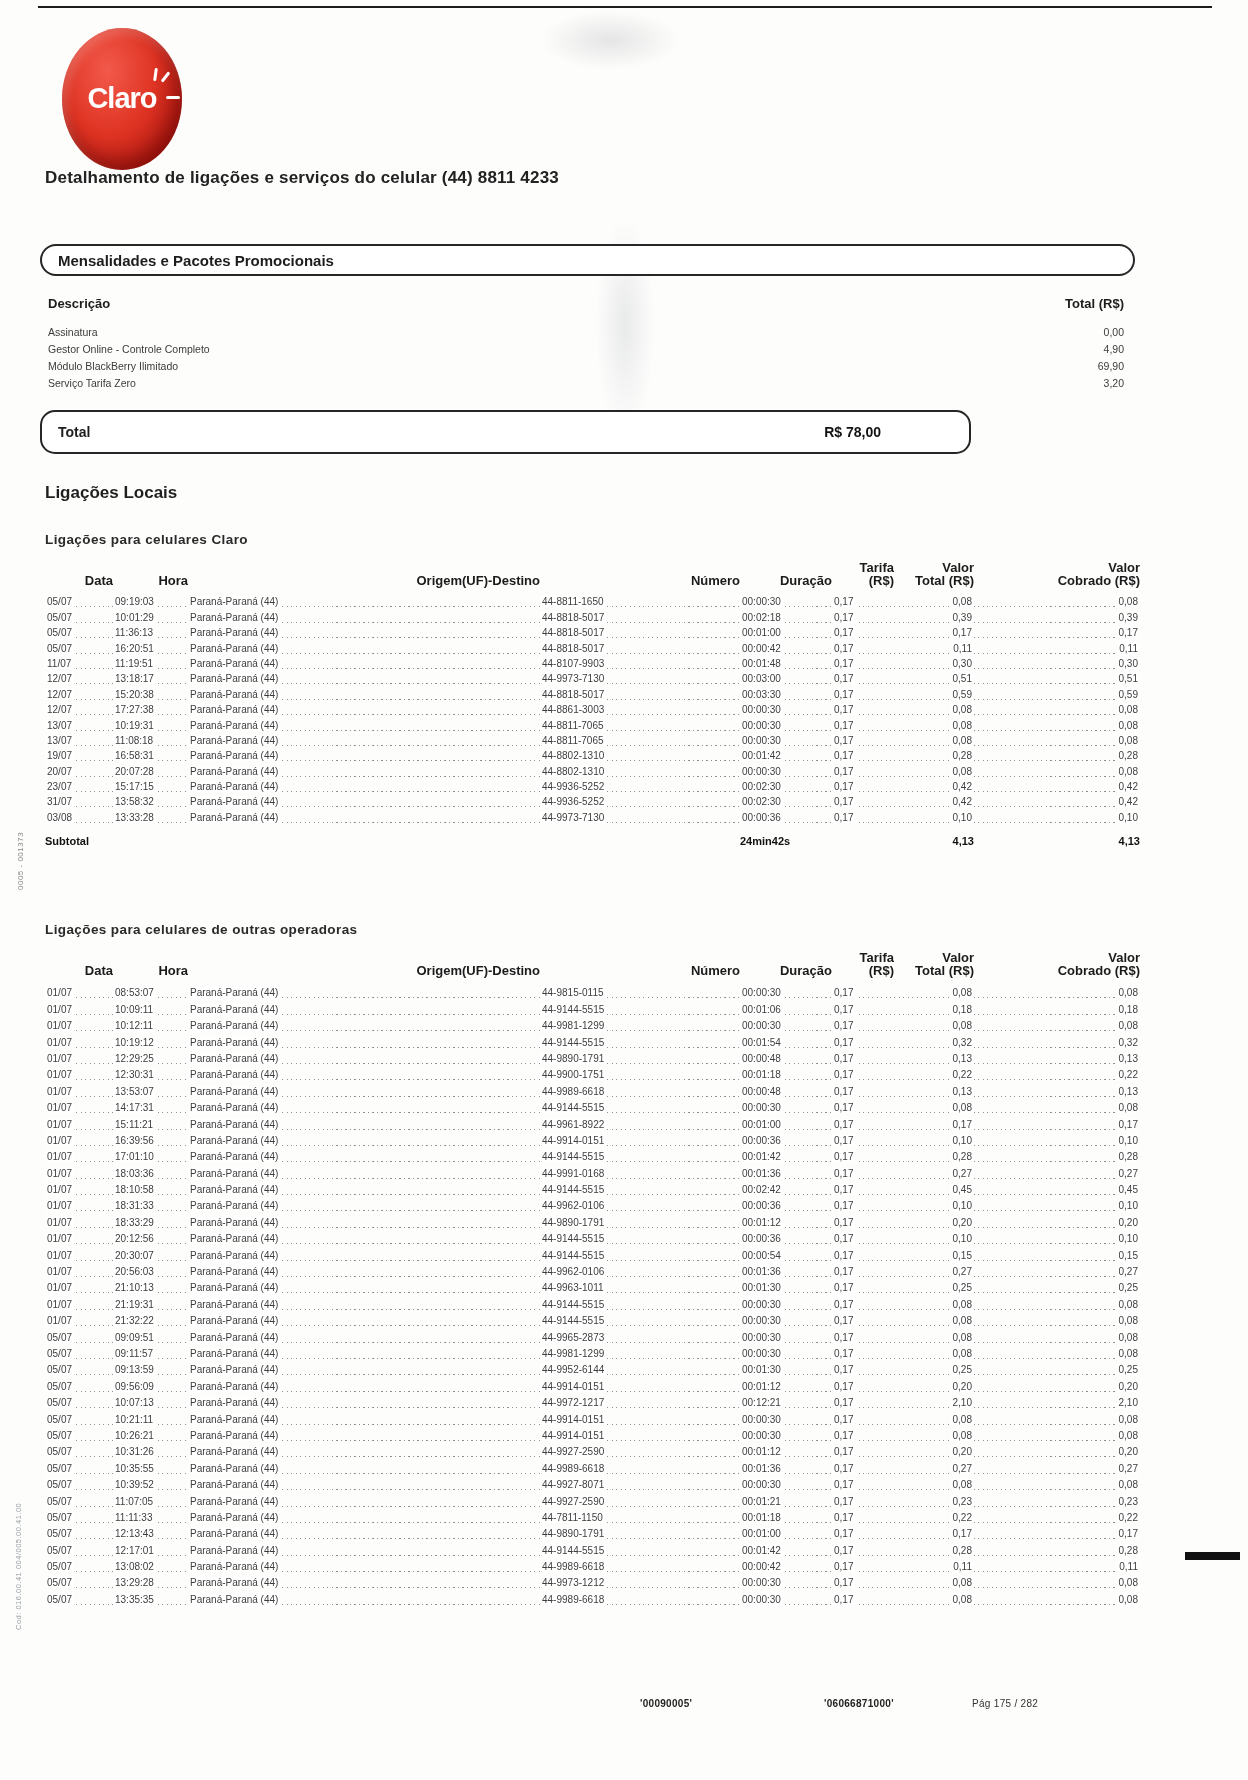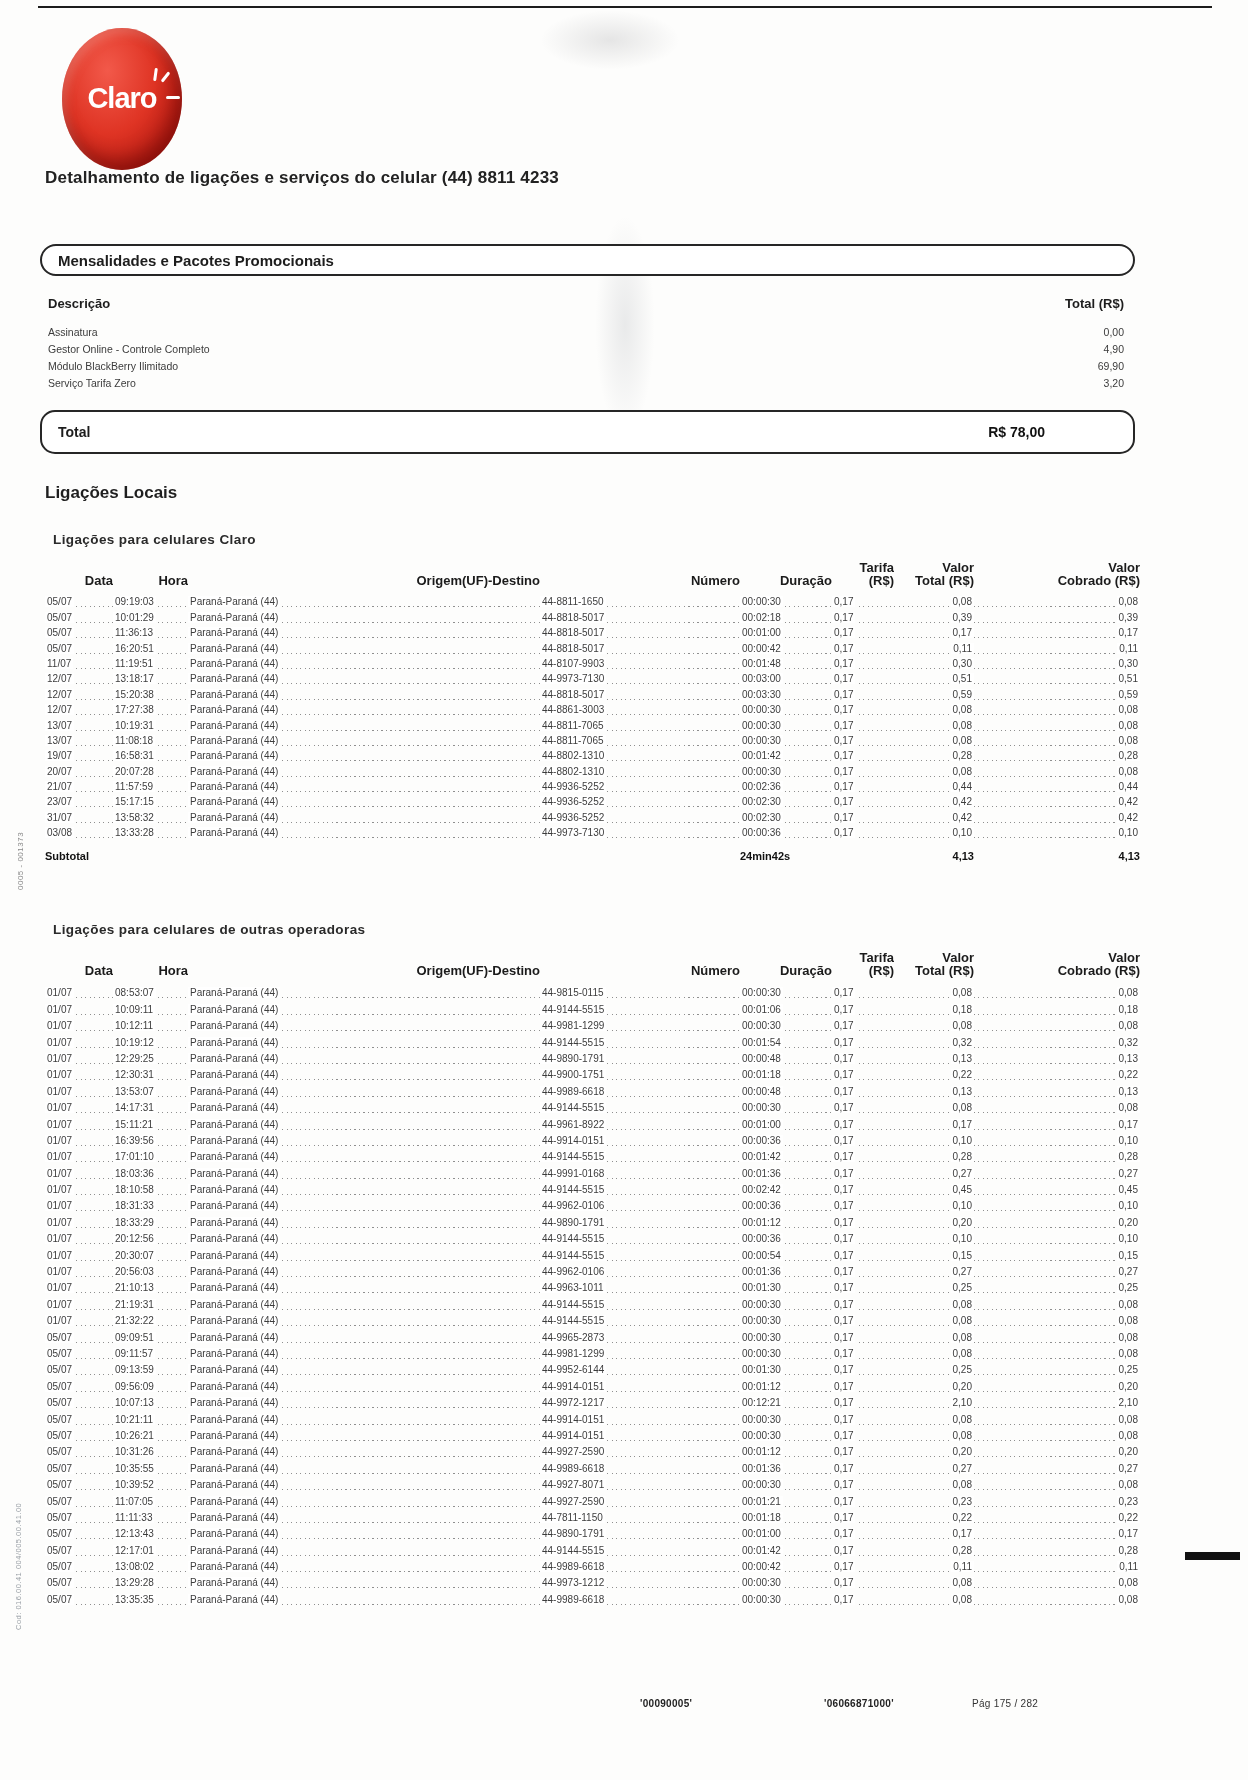--- a/index.html
+++ b/index.html
@@ -23,28 +23,28 @@
   
   #pill{left:40px;top:244px;width:1095px;height:32px;border:2px solid #262626;border-radius:17px;
         box-sizing:border-box;background:#fff;}
   #pill span{display:block;padding:6px 0 0 16px;font-size:15px;font-weight:bold;color:#1d1d1d;}
   
   #mhead{left:48px;top:296px;width:1076px;display:flex;justify-content:space-between;
          font-size:13px;font-weight:bold;color:#1d1d1d;}
   #mitems{left:48px;top:324px;width:1076px;font-size:10.5px;color:#3c3c3c;}
   .monthly-row{display:flex;justify-content:space-between;line-height:17px;}
   
-  #totalbox{left:40px;top:410px;width:1095px;height:44px;border:2px solid #262626;border-radius:15px;
+  #totalbox{left:40px;top:410px;width:931px;height:44px;border:2px solid #262626;border-radius:15px;
         box-sizing:border-box;display:flex;align-items:center;justify-content:space-between;
         padding:0 88px 0 16px;background:#fff;}
   #totalbox .lbl{font-size:14px;font-weight:bold;color:#1d1d1d;}
   #totalbox .val{font-size:14px;font-weight:bold;color:#111;}
   
   #h-locais{left:45px;top:483px;font-size:17px;font-weight:bold;color:#1f1f1f;}
-  .sub-title{font-size:13.5px;font-weight:bold;color:#2a2a2a;letter-spacing:.4px;margin:0 0 14px 8px;}
+  .sub-title{font-size:13.5px;font-weight:bold;color:#2a2a2a;letter-spacing:.4px;margin:0 0 14px 0;}
   #sec1{left:45px;top:532px;width:1100px;}
   #sec2{left:45px;top:922px;width:1100px;}
   
   table.calls{border-collapse:collapse;table-layout:fixed;width:1095px;font-size:10px;color:#3d3d3d;}
   table.calls thead td{font-weight:bold;color:#1b1b1b;font-size:13px;vertical-align:bottom;
         padding:0 0 5px 0;line-height:13px;text-align:right;}
   table.calls td{white-space:nowrap;overflow:hidden;vertical-align:bottom;padding:0;}
   table.calls tbody tr.call-row td{
         background:repeating-linear-gradient(90deg,#8f8f8f 0 1px,transparent 1px 4.5px) 0 100%/100% 1px no-repeat;}
   #sec1 tbody tr.call-row td{height:15.4px;}
@@ -279,30 +279,20 @@
           <td><span class="v">20/07</span></td>
           <td><span class="v">20:07:28</span></td>
           <td><span class="v">Paraná-Paraná (44)</span></td>
           <td><span class="v">44-8802-1310</span></td>
           <td><span class="v">00:00:30</span></td>
           <td><span class="v">0,17</span></td>
           <td class="right"><span class="v">0,08</span></td>
           <td class="right"><span class="v">0,08</span></td>
         </tr>
         <tr class="call-row">
-          <td><span class="v">21/07</span></td>
-          <td><span class="v">11:57:59</span></td>
-          <td><span class="v">Paraná-Paraná (44)</span></td>
-          <td><span class="v">44-9936-5252</span></td>
-          <td><span class="v">00:02:36</span></td>
-          <td><span class="v">0,17</span></td>
-          <td class="right"><span class="v">0,44</span></td>
-          <td class="right"><span class="v">0,44</span></td>
-        </tr>
-        <tr class="call-row">
           <td><span class="v">23/07</span></td>
           <td><span class="v">15:17:15</span></td>
           <td><span class="v">Paraná-Paraná (44)</span></td>
           <td><span class="v">44-9936-5252</span></td>
           <td><span class="v">00:02:30</span></td>
           <td><span class="v">0,17</span></td>
           <td class="right"><span class="v">0,42</span></td>
           <td class="right"><span class="v">0,42</span></td>
         </tr>
         <tr class="call-row">

